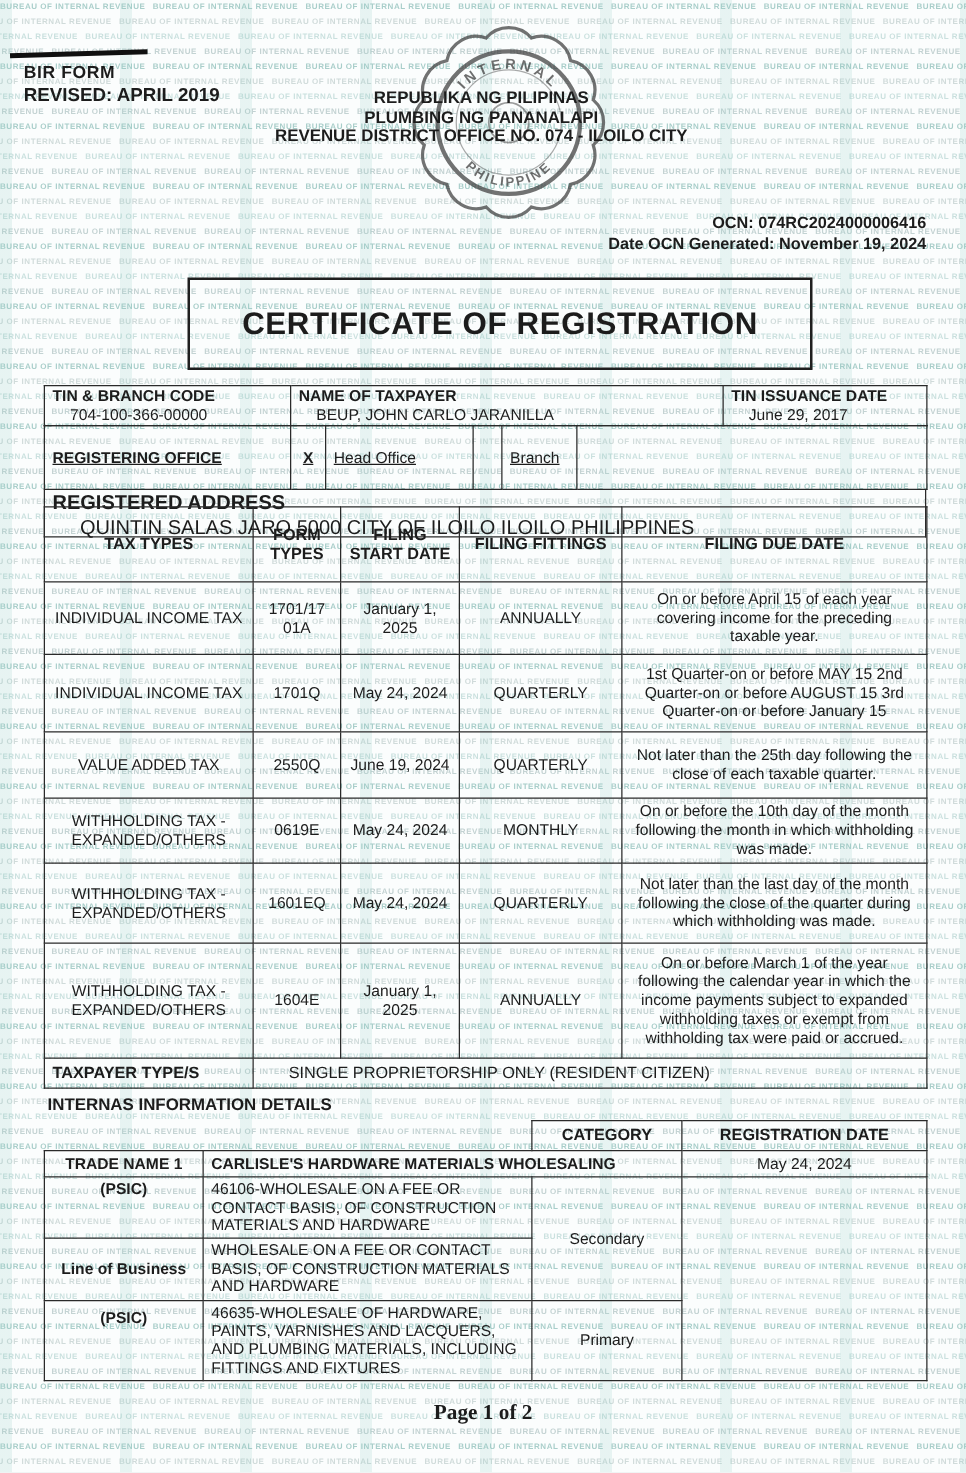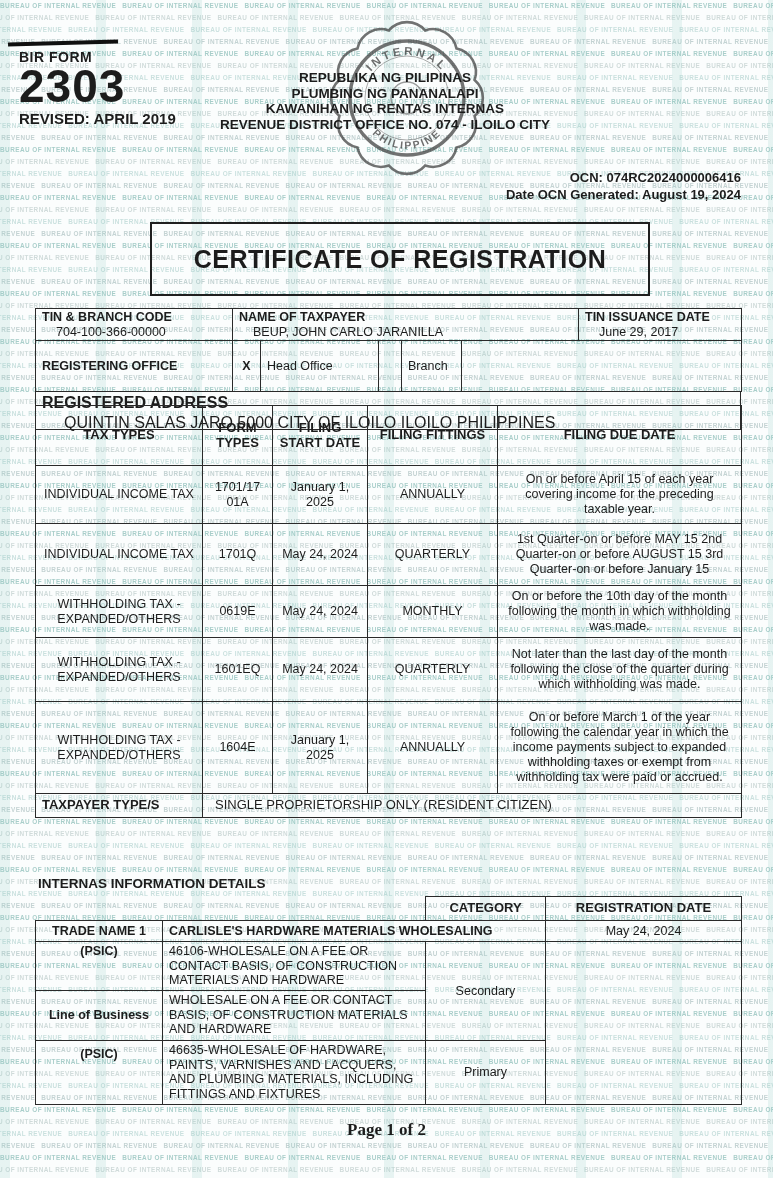--- a/index.html
+++ b/index.html
@@ -62,32 +62,32 @@
   table{border-collapse:collapse;table-layout:fixed;width:706px;}
   td,th{border:1.4px solid var(--border);vertical-align:middle;
     font-size:12.5px;line-height:14.5px;overflow:hidden;}
   .lbl{font-weight:700;}
 
   
   .tin-wrap{position:absolute;left:35px;top:308px;width:706px;}
   .tin-wrap table{width:706px;}
   .tin-row1 td{height:32px;padding:1px 6px;vertical-align:top;}
   .tin-row1 .val{font-weight:400;padding-left:14px;}
-  .tin-row2 td{height:22px;padding:18px 6px;}
+  .tin-row2 td{height:22px;padding:18px 6px;text-decoration:underline;}
   .addr-box{border:1.4px solid var(--border);border-top:none;height:38px;padding:2px 6px;}
   .addr-box .val{font-weight:400;padding-left:22px;margin-top:2px;}
   .xmark{text-align:center;font-weight:700;}
 
   
   .tax-wrap{position:absolute;left:35px;top:405px;width:706px;}
   .tax-wrap th{font-weight:700;font-size:13px;height:60px;text-align:center;padding:0 6px;}
   .tax-wrap td{text-align:center;padding:3px 6px;}
   .c-filing_due_date{line-height:15px;}
   .tp-row td{height:24px;}
-  .tp-row .tp-val{text-align:left;padding-left:12px;font-size:13px;}
+  .tp-row .tp-val{text-align:left;padding-left:28px;font-size:13px;}
   .tp-row .lbl{text-align:left;padding-left:6px;font-size:13px;}
 
   
   .biz-head{position:absolute;left:38px;top:876px;font-size:13.5px;font-weight:700;}
   .biz-wrap{position:absolute;left:35px;top:896px;width:706px;}
   .biz-wrap td{padding:2px 6px;}
   .biz-wrap .hdr td{height:24px;text-align:center;font-weight:700;font-size:13px;}
   .no-cell{border:none;background:transparent;}
   .biz-label{text-align:center;font-weight:700;}
   .biz-cat{text-align:center;}
@@ -206,21 +206,20 @@
       <div class="wm-row" style="margin-left: -54px; color: rgba(44, 134, 124, 0.24);">BUREAU OF INTERNAL REVENUE  BUREAU OF INTERNAL REVENUE  BUREAU OF INTERNAL REVENUE  BUREAU OF INTERNAL REVENUE  BUREAU OF INTERNAL REVENUE  BUREAU OF INTERNAL REVENUE  BUREAU OF INTERNAL REVENUE  BUREAU OF INTERNAL REVENUE  BUREAU OF INTERNAL REVENUE  </div>
     </div>
   <div class="band-layer"></div>
 
   <div class="content">
 
     <div class="mark-line"></div>
 
     <div class="form-id">
       <div class="bir">BIR FORM</div>
-      <div class="num">2303</div>
       <div class="rev">REVISED: APRIL 2019</div>
     </div>
 
     <svg class="seal" width="160" height="158" viewBox="0 0 160 158">
       <g fill="none" stroke="#3d3d3d">
         <path stroke-width="2.6" d="M147.6 59.9 A24 24 0 0 0 129.5 28.5 A24 24 0 0 0 98.1 10.4 A24 24 0 0 0 61.9 10.4 A24 24 0 0 0 30.5 28.5 A24 24 0 0 0 12.4 59.9 A24 24 0 0 0 12.4 96.1 A24 24 0 0 0 30.5 127.5 A24 24 0 0 0 61.9 145.6 A24 24 0 0 0 98.1 145.6 A24 24 0 0 0 129.5 127.5 A24 24 0 0 0 147.6 96.1 A24 24 0 0 0 147.6 59.9 Z"></path>
         <circle cx="80" cy="78" r="57" stroke-width="3.4"></circle>
         <circle cx="80" cy="78" r="42" stroke-width="1" opacity=".6"></circle>
         <circle cx="80" cy="78" r="16" stroke-width="1.4" opacity=".7"></circle>
       </g>
@@ -232,27 +231,26 @@
         <textPath href="#sealTop" startOffset="50%" text-anchor="middle">INTERNAL</textPath>
       </text>
       <text font-family="Liberation Sans, sans-serif" font-size="10.5" font-weight="700" fill="#383838" letter-spacing="2">
         <textPath href="#sealBot" startOffset="50%" text-anchor="middle">PHILIPPINE</textPath>
       </text>
     </svg>
 
     <div class="agency">
       <div>REPUBLIKA NG PILIPINAS</div>
       <div>PLUMBING NG PANANALAPI</div>
-      <div>KAWANIHAN NG RENTAS INTERNAS</div>
       <div>REVENUE DISTRICT OFFICE NO. 074 - ILOILO CITY</div>
     </div>
 
     <div class="ocn">
       <div>OCN: 074RC2024000006416</div>
-      <div>Date OCN Generated: August 19, 2024</div>
+      <div>Date OCN Generated: November 19, 2024</div>
     </div>
 
     <div class="title-box">
       <h1>CERTIFICATE OF REGISTRATION</h1>
     </div>
 
     <div class="tin-wrap">
       <table>
         <colgroup>
             <col style="width:197px">
@@ -329,20 +327,27 @@
               <td class="c-filing_due_date">On or before April 15 of each year covering income for the preceding taxable year.</td>
             </tr>
             <tr>
               <td class="c-tax_type" style="height: 62px;">INDIVIDUAL INCOME TAX</td>
               <td class="c-form_type">1701Q</td>
               <td class="c-filing_start_date">May 24, 2024</td>
               <td class="c-filing_frequency">QUARTERLY</td>
               <td class="c-filing_due_date">1st Quarter-on or before MAY 15 2nd Quarter-on or before AUGUST 15 3rd Quarter-on or before January 15</td>
             </tr>
             <tr>
+              <td class="c-tax_type" style="height: 53px;">VALUE ADDED TAX</td>
+              <td class="c-form_type">2550Q</td>
+              <td class="c-filing_start_date">June 19, 2024</td>
+              <td class="c-filing_frequency">QUARTERLY</td>
+              <td class="c-filing_due_date">Not later than the 25th day following the close of each taxable quarter.</td>
+            </tr>
+            <tr>
               <td class="c-tax_type" style="height: 51px;">WITHHOLDING TAX - EXPANDED/OTHERS</td>
               <td class="c-form_type">0619E</td>
               <td class="c-filing_start_date">May 24, 2024</td>
               <td class="c-filing_frequency">MONTHLY</td>
               <td class="c-filing_due_date">On or before the 10th day of the month following the month in which withholding was made.</td>
             </tr>
             <tr>
               <td class="c-tax_type" style="height: 64px;">WITHHOLDING TAX - EXPANDED/OTHERS</td>
               <td class="c-form_type">1601EQ</td>
               <td class="c-filing_start_date">May 24, 2024</td>

